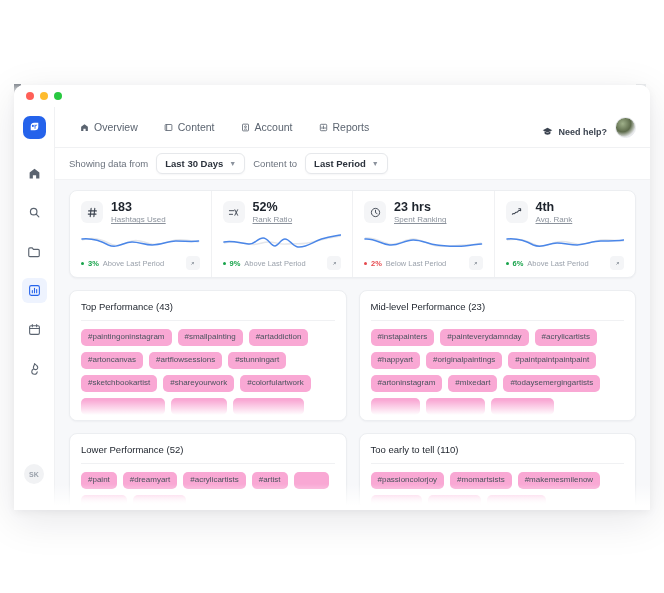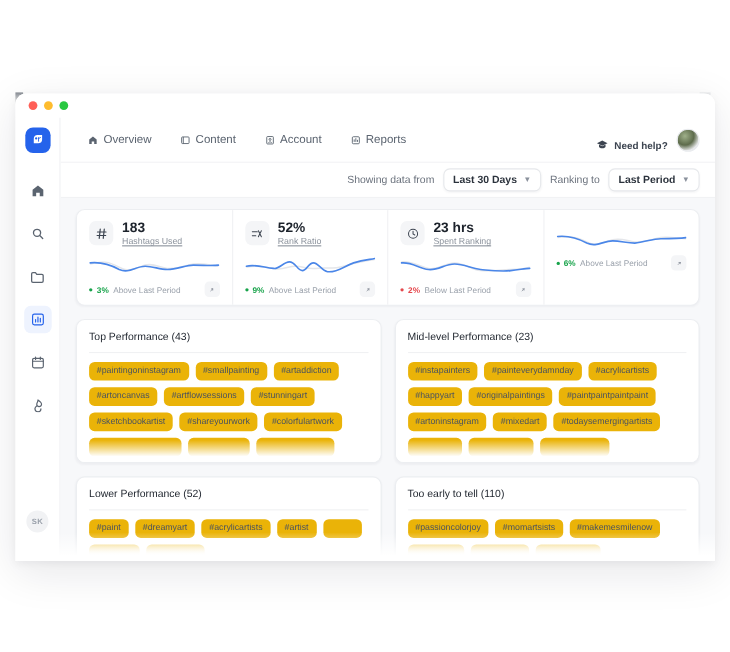--- a/index.html
+++ b/index.html
@@ -102,21 +102,20 @@
   }
 
   
   .filterbar {
     height: 32px;
     display: flex; align-items: center; gap: 8px;
     padding: 0 14px;
     font-size: 9.5px; color: #6b727d;
     border-bottom: 1px solid #f1f2f4;
     background: #fff;
-    justify-content: flex-end;
   }
   .select {
     display: flex; align-items: center; gap: 6px;
     background: #fff;
     border: 1px solid #e6e8eb;
     border-radius: 6px;
     padding: 4px 8px;
     font-size: 9.5px; color: #2b323c; font-weight: 600;
     box-shadow: 0 1px 2px rgba(16,24,40,0.04);
     white-space: nowrap;
@@ -181,21 +180,21 @@
     box-shadow: 0 1px 2px rgba(16,24,40,0.04);
     padding: 10px 11px 0 11px;
     overflow: hidden;
   }
   .panel.tall { height: 131px; }
   .panel.short { height: 78px; }
   .panel-title { font-size: 9.5px; font-weight: 400; color: #1d232c; }
   .panel-rule { height: 1px; background: #f0f1f3; margin: 8px 0 8px 0; }
   .pills { display: flex; flex-wrap: wrap; gap: 6px; }
   .pill {
-    background: #eab308;
+    background: #f9a8d4;
     border-radius: 5px;
     padding: 4px 7px;
     font-size: 8px;
     color: #4b535e;
     white-space: nowrap;
     line-height: 1.1;
   }
   .pill.ghost { color: transparent; }
 
   .fade-bottom {
@@ -347,21 +346,21 @@
           <div class="user-avatar"></div>
         </div>
       </div>
 
       <div class="filterbar">
         <span>Showing data from</span>
         <div class="select">
           <span>Last 30 Days</span>
           <span class="caret">▼</span>
         </div>
-        <span>Ranking to</span>
+        <span>Content to</span>
         <div class="select">
           <span>Last Period</span>
           <span class="caret">▼</span>
         </div>
       </div>
 
       <div class="content">
 
         <div class="stats">
 
@@ -451,20 +450,32 @@
               <span>Below Last Period</span>
               <span class="expand-btn">
                 <svg width="7" height="7" viewBox="0 0 24 24" fill="none" stroke="currentColor" stroke-width="2.6" stroke-linecap="round">
                     <path d="M9 15 15 9M15 9h-4M15 9v4"></path>
                   </svg>
               </span>
             </div>
           </div>
 
           <div class="stat">
+            <div class="stat-head">
+              <div class="stat-iconbox">
+                <svg width="11" height="11" viewBox="0 0 24 24" fill="none" stroke="currentColor" stroke-width="2.2" stroke-linecap="round" stroke-linejoin="round">
+                    <path d="M3 16c2-4 4 1 6-3s4 1 6-3 4-1 6-3"></path>
+                    <path d="M17 4h4v4"></path>
+                  </svg>
+              </div>
+              <div>
+                <div class="stat-value">4th</div>
+                <div class="stat-label">Avg. Rank</div>
+              </div>
+            </div>
             <div class="spark">
               <svg viewBox="0 0 130 20" preserveAspectRatio="none">
                 <path d="M1,9 C12,7 20,8 30,13 C40,18 46,13 56,11 C64,9 70,12 78,13 C88,14 96,10 104,9 C114,8 122,10 129,10" fill="none" stroke="#e4e6ea" stroke-width="1.4"></path>
                 <path d="M1,8 C12,7 20,9 30,14 C40,18 46,12 56,12 C64,12 70,14 78,14 C88,13 96,10 104,10 C114,10 122,10 129,9" fill="none" stroke="#4a86e8" stroke-width="1.5" stroke-linecap="round"></path>
               </svg>
             </div>
             <div class="stat-foot">
               <span class="bullet up"></span>
               <span class="delta up">6%</span>
               <span>Above Last Period</span>

